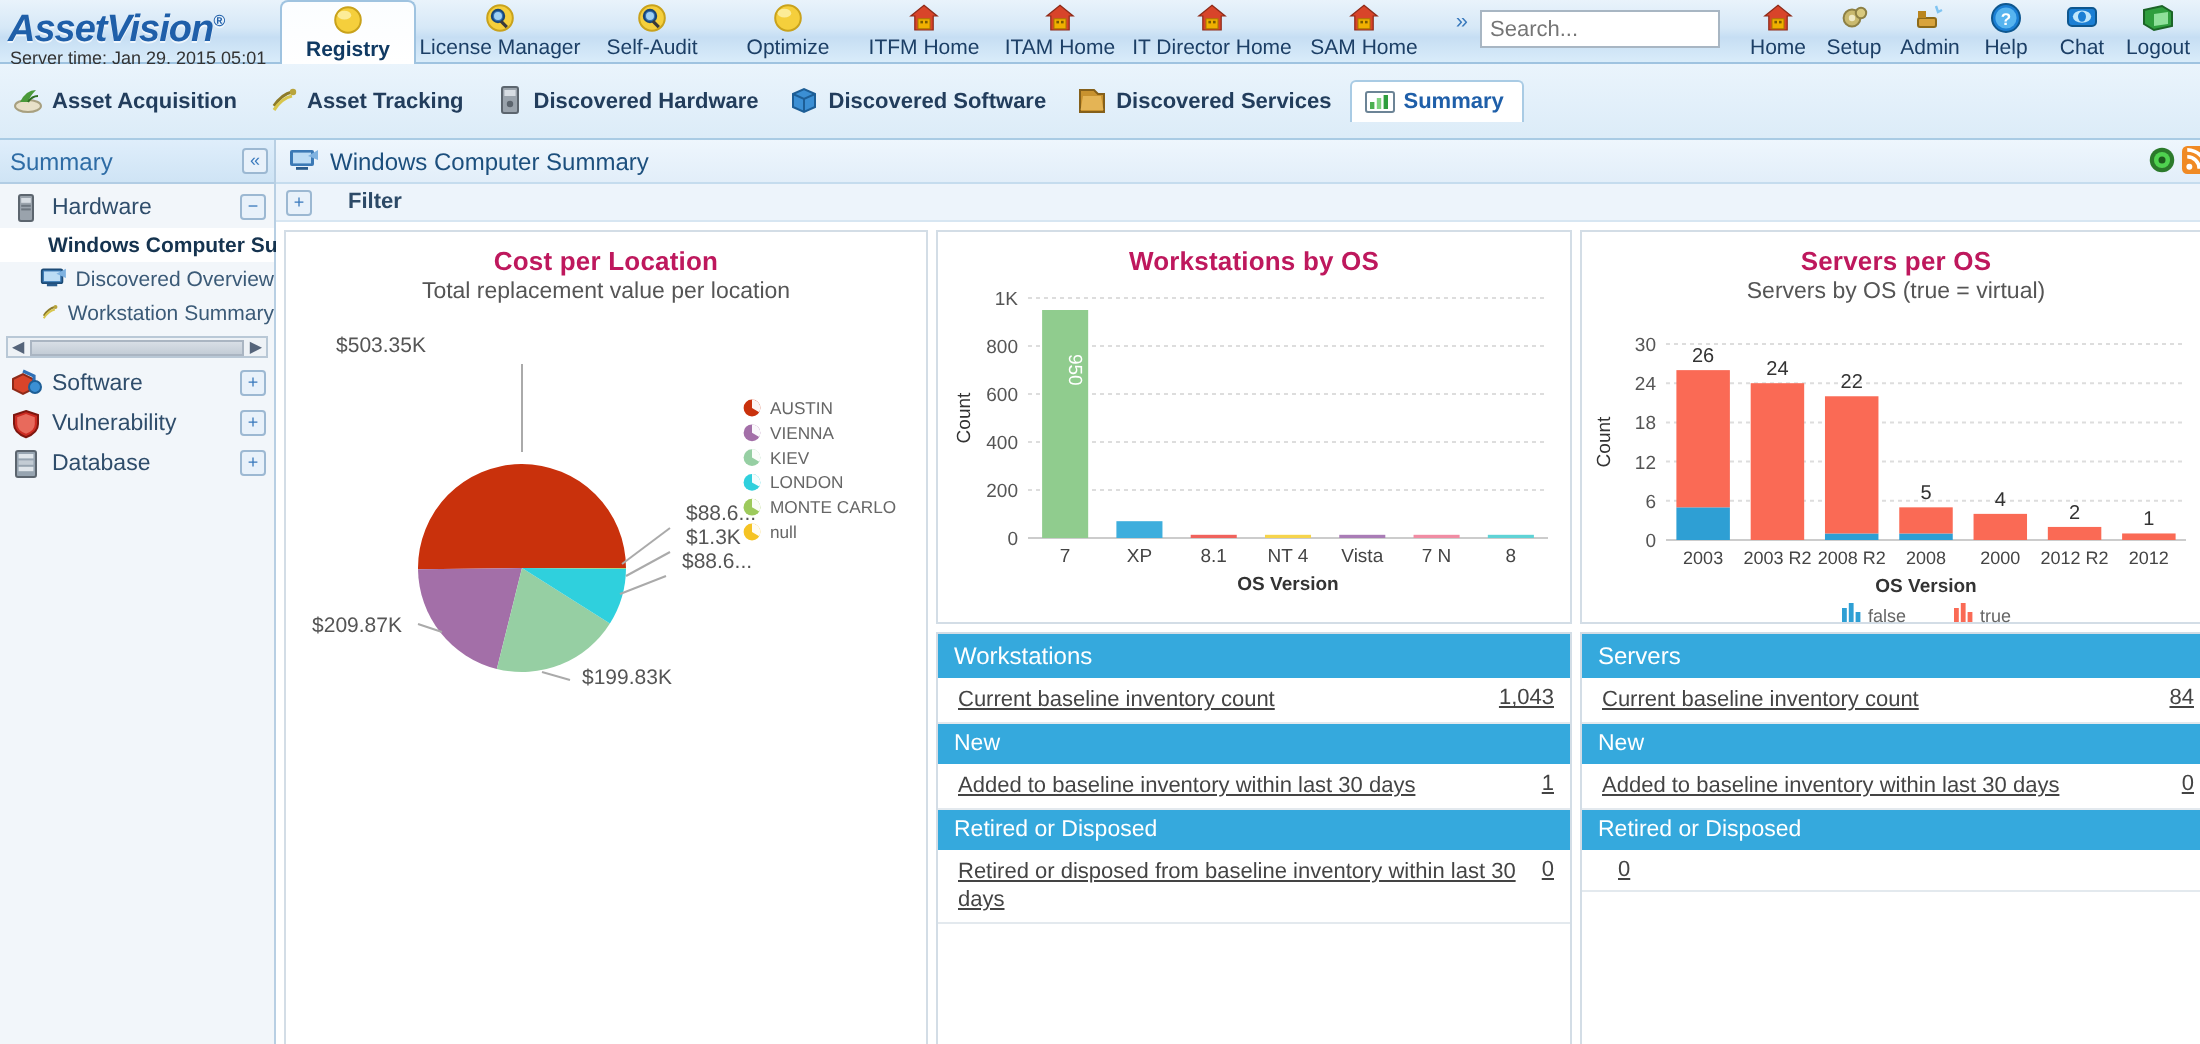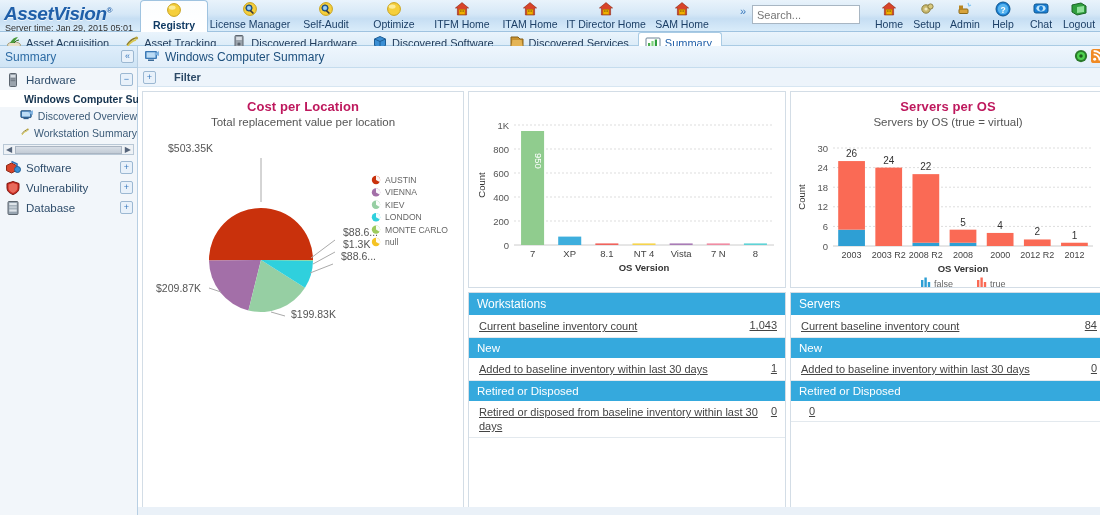--- a/index.html
+++ b/index.html
@@ -46,36 +46,36 @@
     border-radius: 4px 4px 0 0;
   }
   .tab .tlabel { font-size: 10.5px; color: #1c3f66; white-space: nowrap; line-height: 12px; }
   .tab.active .tlabel { font-weight: bold; color: #103a63; }
   .ico { width: 16px; height: 16px; display:block; margin-bottom: 1px; }
 
   .chev { align-self: center; color: #3a7abd; font-size: 11px; padding: 0 6px 10px 2px; cursor:pointer;}
 
   .hdr-right { display: flex; align-items: flex-start; height: 32px; padding-right: 2px; }
   .searchbox {
-    width: 108px; height: 19px; margin-top: 5px; margin-right: 10px;
+    width: 120px; height: 19px; margin-top: 5px; margin-right: 10px;
     border: 1px solid #a8b6c3; background: #fff; font-size: 11px;
     padding: 0 4px; color: #888;
   }
   .qbtn {
     width: 38px; height: 32px; padding-top:1px;
     display:flex; flex-direction:column; align-items:center; cursor:pointer;
   }
   .qbtn .tlabel { font-size: 10.5px; color:#1c3f66; line-height:12px;}
 
   
   .subbar {
-    height: 14px;
+    height: 38px;
     background: linear-gradient(to bottom,#eaf4fc 0%, #dcecf8 100%);
     border-bottom: 1px solid #a9cbe4;
-    display: flex; position: relative;
+    display: flex; align-items: center; position: relative; font-weight: bold;
   }
   .subtab { display: flex; align-items:center; height:21px; padding: 0 9px 0 6px; cursor:pointer; }
   .subtab .slabel { font-size: 11px; color:#223d5c; margin-left:4px; white-space:nowrap;}
   .subtab.active {
     background: #ffffff;
     border: 1px solid #a9cbe4; border-bottom: none;
     border-radius: 3px 3px 0 0; height: 21px;
   }
   .subtab.active .slabel { color:#1f5fa9; }
   .welcome {
@@ -544,20 +544,21 @@
                     <path d="M233,102 L233,97.8 A4.2,4.2 0 0 1 236.6,104.1 Z" fill="#ffffff" opacity="0.95"></path>
                     <text x="242" y="105" font-size="8.6" fill="#666">null</text>
                   </g>
                 </g>
               </svg>
           </div>
         </div>
 
         <div class="col col-2">
           <div class="card chart-card">
+            <div class="chart-title">Workstations by OS</div>
             <svg id="ws-svg" width="316" height="170" viewBox="0 0 316 170" style="position:absolute;left:0;top:25px;">
                 <g>
                   <text x="40" y="131.5" font-size="9.5" fill="#555" text-anchor="end">0</text>
                   <line x1="45" y1="104" x2="305" y2="104" stroke="#dddddd" stroke-dasharray="2,2"></line>
                   <text x="40" y="107.5" font-size="9.5" fill="#555" text-anchor="end">200</text>
                   <line x1="45" y1="80" x2="305" y2="80" stroke="#dddddd" stroke-dasharray="2,2"></line>
                   <text x="40" y="83.5" font-size="9.5" fill="#555" text-anchor="end">400</text>
                   <line x1="45" y1="56" x2="305" y2="56" stroke="#dddddd" stroke-dasharray="2,2"></line>
                   <text x="40" y="59.5" font-size="9.5" fill="#555" text-anchor="end">600</text>
                   <line x1="45" y1="32" x2="305" y2="32" stroke="#dddddd" stroke-dasharray="2,2"></line>

